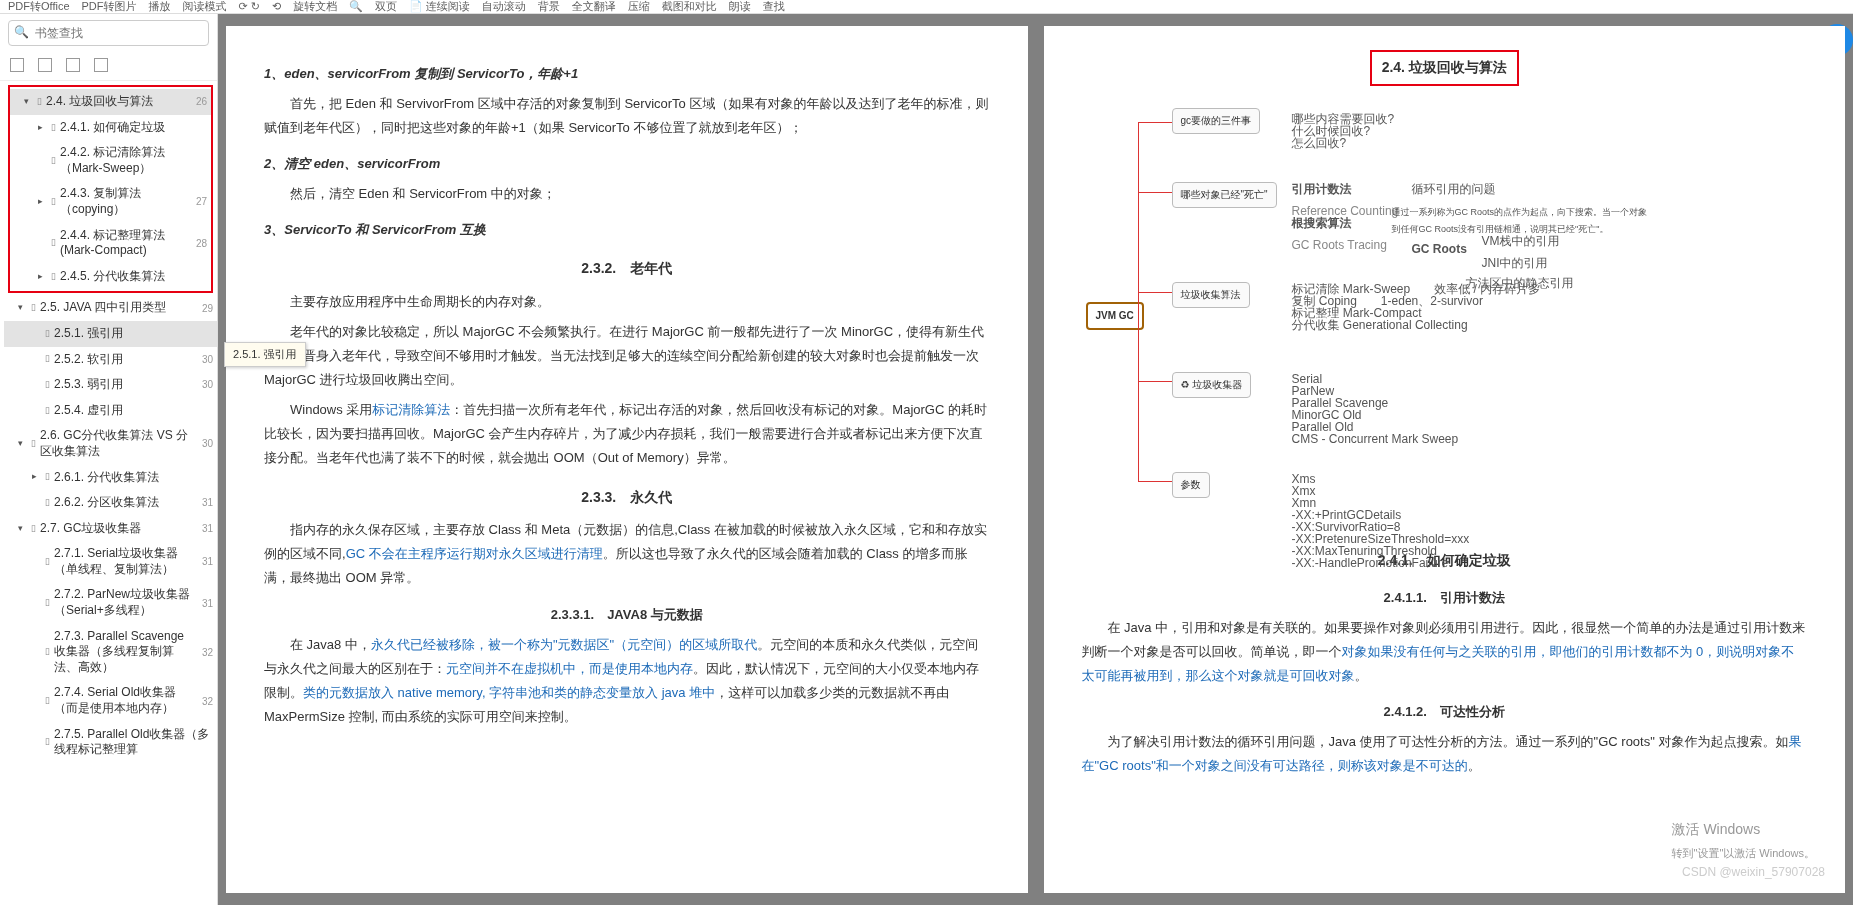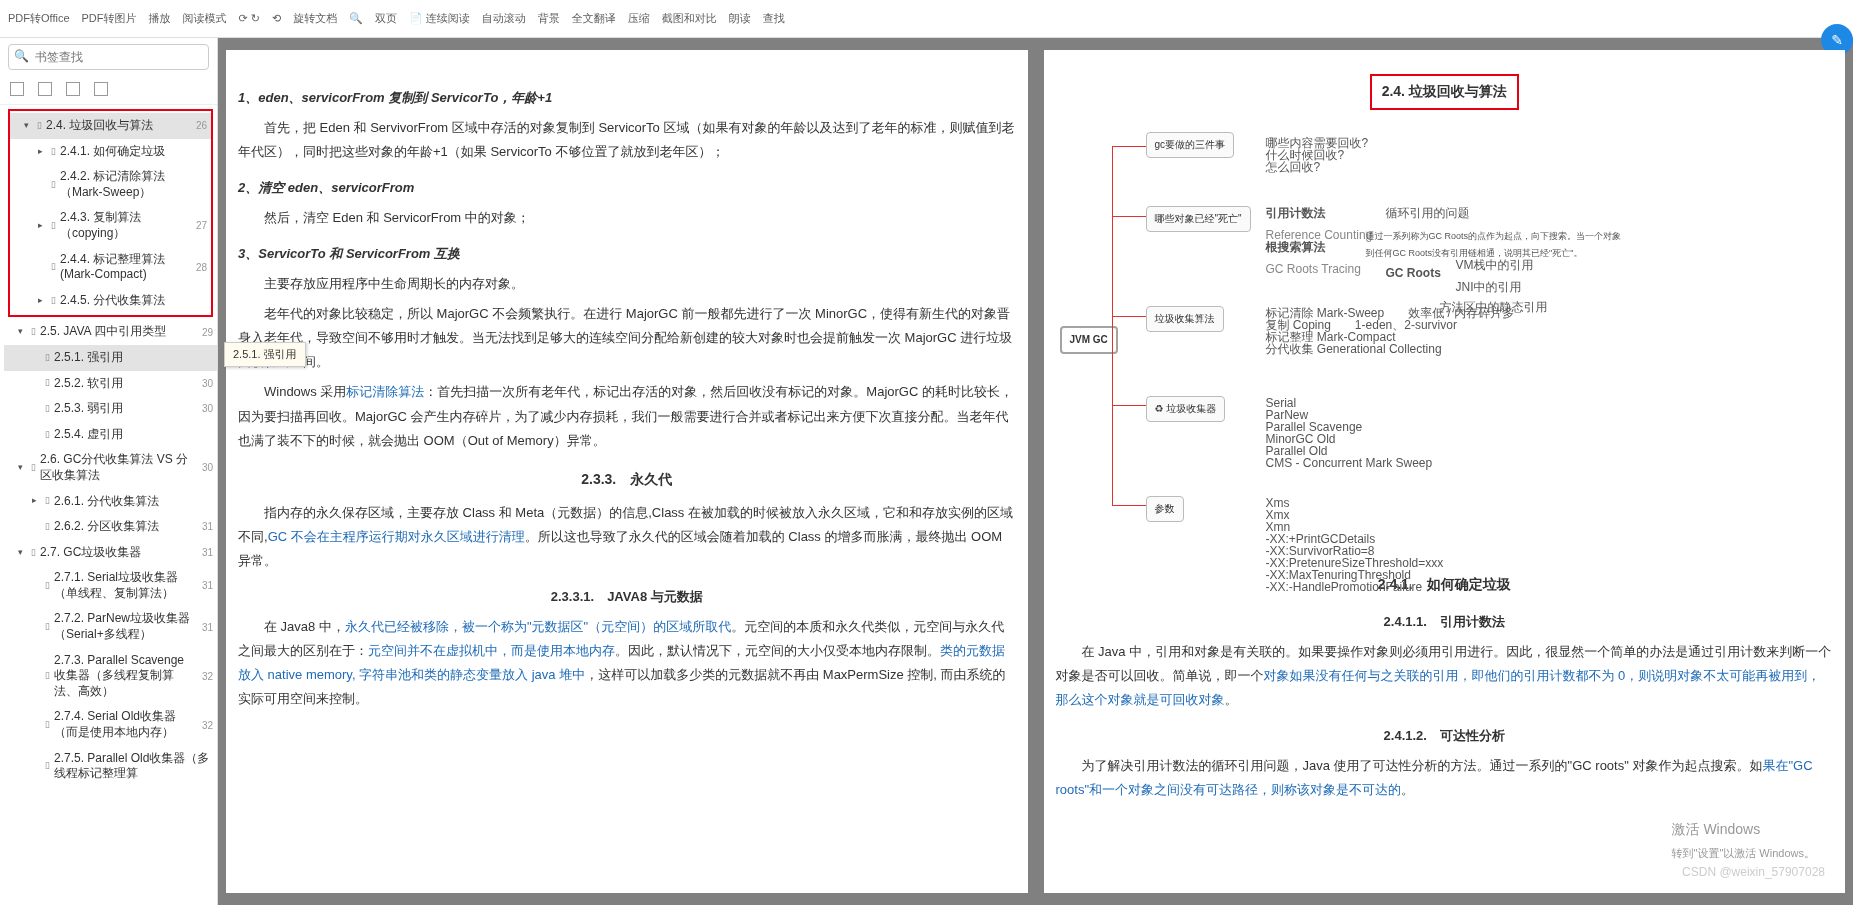--- a/index.html
+++ b/index.html
@@ -1,50 +1,50 @@
 <!DOCTYPE html>
 <html><head>
   <meta charset="utf-8">
   <style>
     * { margin: 0; padding: 0; box-sizing: border-box; }
     body { font-family: "Microsoft YaHei", Arial, sans-serif; font-size: 12px; background: #f5f5f5; display: flex; flex-direction: column; height: 905px; width: 1853px; overflow: hidden; }
-    .toolbar { height: 38px; background: #fff; border-bottom: 1px solid #ddd; display: flex; align-items: center; padding: 0 8px; gap: 12px; color: #333; font-size: 11px; overflow: hidden; }
+    .toolbar { height: 14px; background: #fff; border-bottom: 1px solid #ddd; display: flex; align-items: center; padding: 0 8px; gap: 12px; color: #333; font-size: 11px; overflow: hidden; }
     .toolbar span { white-space: nowrap; cursor: pointer; opacity: 0.8; }
     .main { display: flex; flex: 1; overflow: hidden; }
     .sidebar { width: 218px; background: #fff; border-right: 1px solid #ddd; display: flex; flex-direction: column; }
     .sidebar-header { display: flex; align-items: center; justify-content: space-between; padding: 8px 10px; border-bottom: 1px solid #eee; }
     .sidebar-title { font-size: 13px; color: #333; }
     .close-x { font-size: 16px; color: #888; cursor: pointer; }
     .search-box { margin: 6px 8px; position: relative; }
     .search-input { width: 100%; padding: 5px 8px 5px 26px; border: 1px solid #ccc; border-radius: 4px; font-size: 12px; }
     .search-icon { position: absolute; left: 6px; top: 5px; color: #888; }
     .sidebar-icons { display: flex; gap: 14px; padding: 6px 10px 8px 10px; border-bottom: 1px solid #eee; }
     .sidebar-icons span { width: 14px; height: 14px; border: 1px solid #999; display: inline-block; }
     .toc { flex: 1; overflow-y: auto; position: relative; padding: 4px 0 4px 4px; }
     .toc-item { display: flex; align-items: center; padding: 5px 4px 5px 14px; font-size: 12px; color: #333; cursor: pointer; white-space: normal; line-height: 1.3; }
     .toc-item.indent1 { padding-left: 28px; }
     .toc-item.selected { background: #e3e3e3; }
     .toc-arrow { margin-right: 3px; color: #555; font-size: 9px; width: 10px; display: inline-block; }
     .toc-mark { margin-right: 4px; color: #888; font-size: 9px; }
     .red-box-toc { border: 2px solid #e60012; margin: 0 4px 2px 4px; padding: 2px 0; }
     .tooltip { position: absolute; left: 224px; top: 342px; background: #fffcef; border: 1px solid #ccc; padding: 4px 8px; font-size: 11px; color: #333; box-shadow: 1px 1px 3px rgba(0,0,0,0.2); }
     .content { flex: 1; display: flex; overflow: hidden; background: #808080; }
-    .page { background: #fff; margin: 12px 8px; padding: 24px 12px; overflow-y: auto; font-size: 13px; line-height: 1.85; color: #333; }
+    .page { background: #fff; margin: 12px 8px; padding: 24px 38px; overflow-y: auto; font-size: 13px; line-height: 1.85; color: #333; }
     .page-left { flex: 1; min-width: 0; }
     .page-right { flex: 1; min-width: 0; position: relative; }
     .page h3 { font-size: 14px; font-weight: bold; margin: 14px 0 8px 0; text-align: center; }
     .page h4 { font-size: 13px; font-weight: bold; margin: 12px 0 6px 0; text-align: left; font-style: italic; }
     .page p { margin: 6px 0; text-indent: 2em; }
     .page .no-indent { text-indent: 0; }
     .link { color: #1e6bb8; }
     .red-title-box { border: 2px solid #e60012; display: inline-block; padding: 3px 10px; font-size: 14px; font-weight: bold; margin: 0 auto 10px auto; }
     .center { text-align: center; }
     .mindmap { position: relative; height: 430px; margin: 6px 0 16px 0; font-size: 10px; }
     .mm-node { position: absolute; border: 1px solid #bbb; border-radius: 4px; padding: 3px 8px; background: #fafafa; font-size: 10px; white-space: nowrap; }
-    .mm-root { left: 4px; top: 200px; background: #fff; border: 2px solid #a3a3a3; color: #333; font-weight: bold; }
+    .mm-root { left: 4px; top: 200px; background: #fff; border: 2px solid #a16207; color: #333; font-weight: bold; }
     .mm-leaf { position: absolute; font-size: 12px; color: #555; white-space: nowrap; }
     .watermark { position: absolute; right: 20px; bottom: 10px; color: #ccc; font-size: 12px; }
     .activate { position: absolute; right: 30px; bottom: 30px; color: #999; font-size: 14px; }
     .feedback-btn { position: absolute; right: 0; top: 24px; width: 32px; height: 32px; background: #1e88e5; border-radius: 50%; color: #fff; display: flex; align-items: center; justify-content: center; font-size: 14px; }
   </style>
 </head>
 <body>
 
 <div class="toolbar">
   <span>PDF转Office</span>
@@ -204,20 +204,21 @@
 
   <div class="content">
     <div class="feedback-btn">✎</div>
 
     <div class="page page-left">
       <h4 class="no-indent">1、eden、servicorFrom 复制到 ServicorTo，年龄+1</h4>
       <p>首先，把 Eden 和 ServivorFrom 区域中存活的对象复制到 ServicorTo 区域（如果有对象的年龄以及达到了老年的标准，则赋值到老年代区），同时把这些对象的年龄+1（如果 ServicorTo 不够位置了就放到老年区）；</p>
       <h4 class="no-indent">2、清空 eden、servicorFrom</h4>
       <p>然后，清空 Eden 和 ServicorFrom 中的对象；</p>
       <h4 class="no-indent">3、ServicorTo 和 ServicorFrom 互换</h4>
+      <h3>2.3.2.　老年代</h3>
       <p>主要存放应用程序中生命周期长的内存对象。</p>
       <p>老年代的对象比较稳定，所以 MajorGC 不会频繁执行。在进行 MajorGC 前一般都先进行了一次 MinorGC，使得有新生代的对象晋身入老年代，导致空间不够用时才触发。当无法找到足够大的连续空间分配给新创建的较大对象时也会提前触发一次 MajorGC 进行垃圾回收腾出空间。</p>
       <p>
         <span>Windows 采用</span><span class="link">标记清除算法</span><span>：首先扫描一次所有老年代，标记出存活的对象，然后回收没有标记的对象。MajorGC 的耗时比较长，因为要扫描再回收。MajorGC 会产生内存碎片，为了减少内存损耗，我们一般需要进行合并或者标记出来方便下次直接分配。当老年代也满了装不下的时候，就会抛出 OOM（Out of Memory）异常。</span>
       </p>
       <h3>2.3.3.　永久代</h3>
       <p>
         <span>指内存的永久保存区域，主要存放 Class 和 Meta（元数据）的信息,Class 在被加载的时候被放入永久区域，它和和存放实例的区域不同,</span><span class="link">GC 不会在主程序运行期对永久区域进行清理</span><span>。所以这也导致了永久代的区域会随着加载的 Class 的增多而胀满，最终抛出 OOM 异常。</span>
       </p>
       <h4 style="text-align:center;font-style:normal">2.3.3.1.　JAVA8 与元数据</h4>

